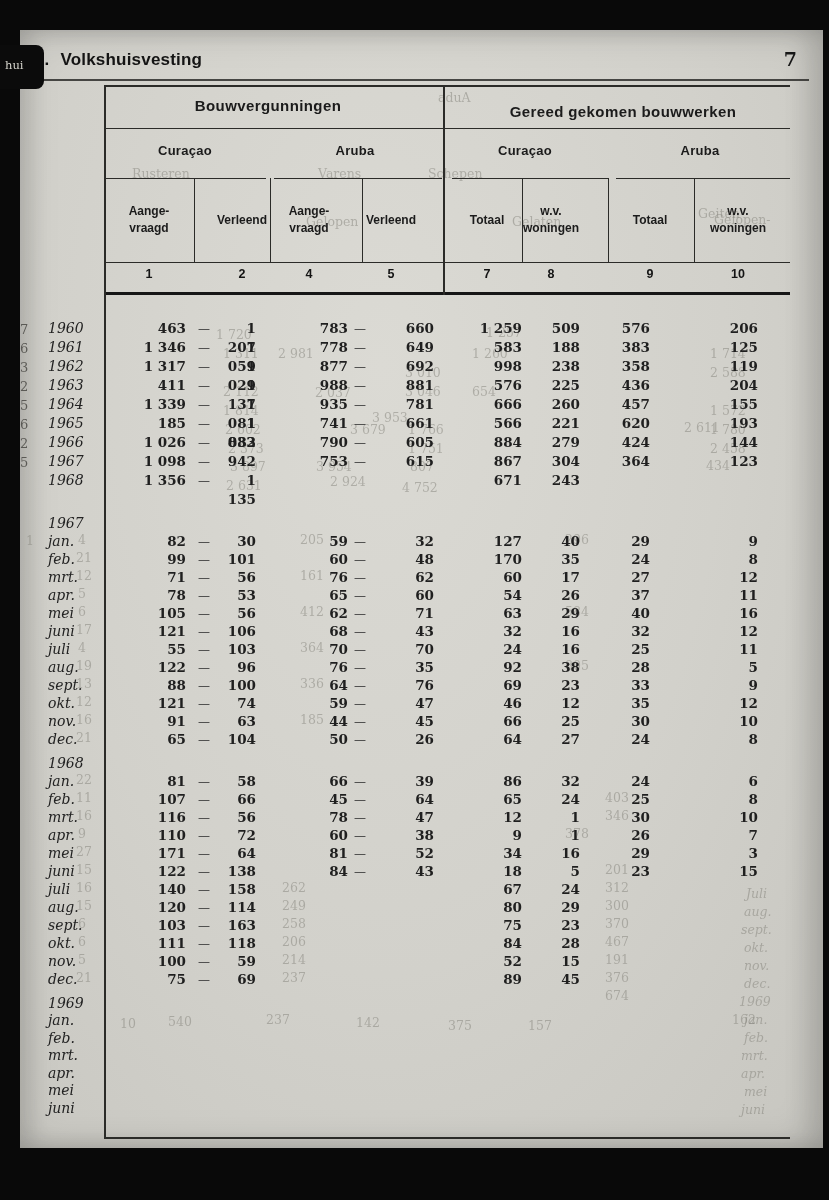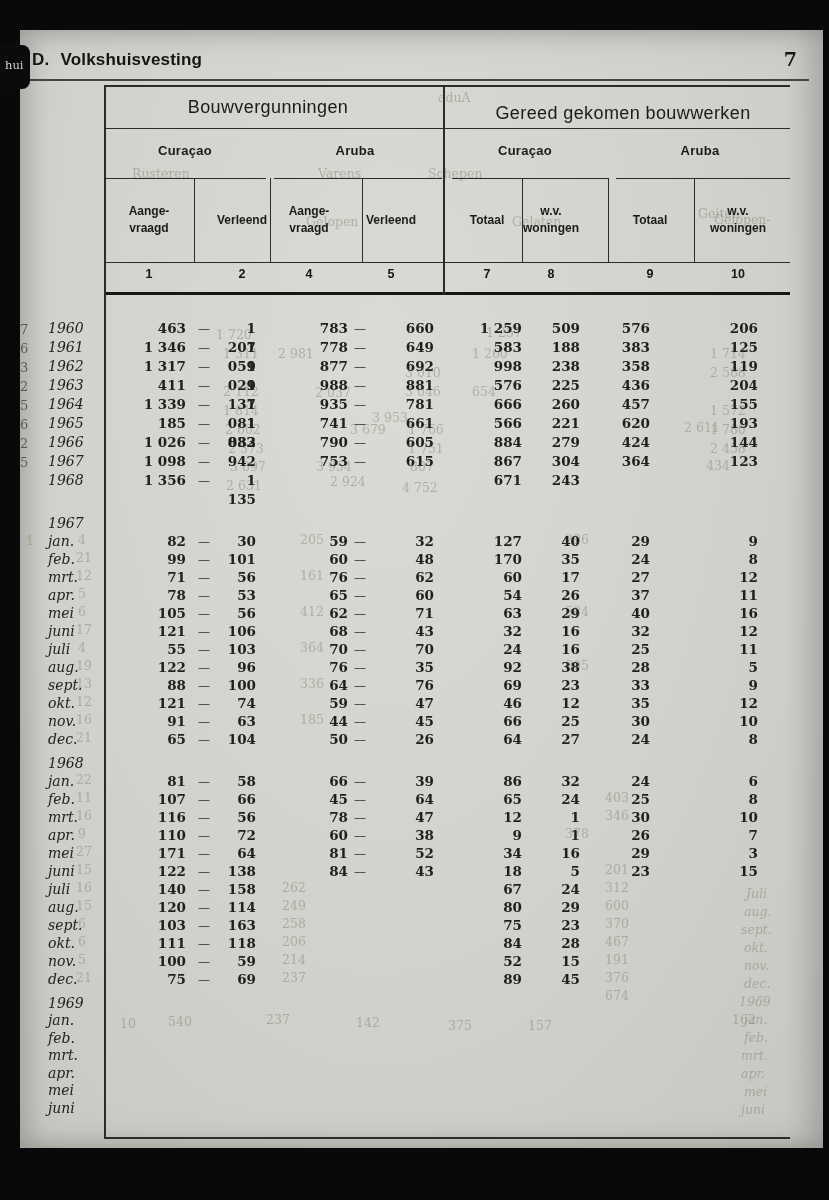--- a/index.html
+++ b/index.html
@@ -13,21 +13,21 @@
         box-shadow:inset 0 0 42px rgba(0,0,0,.13), inset -16px 0 24px rgba(0,0,0,.11), inset 12px 0 18px rgba(0,0,0,.09)}
 
   
   .bar{position:absolute;background:#090909}
   .bar-top{left:0;top:0;width:829px;height:30px}
   .bar-left{left:0;top:0;width:20px;height:1200px}
   .bar-bottom{left:0;top:1148px;width:829px;height:52px}
   .bar-right{left:823px;top:0;width:6px;height:1200px}
 
   
-  .tab{position:absolute;left:0;top:45px;width:30px;height:44px;background:#0b0b0b;border-radius:0 8px 8px 0;z-index:6}
+  .tab{position:absolute;left:0;top:45px;width:44px;height:44px;background:#0b0b0b;border-radius:0 8px 8px 0;z-index:6}
   .spine{position:absolute;left:5px;top:13px;color:#d6d5cd;font-size:11.5px;font-family:"DejaVu Serif",serif}
 
   
   .ptitle{position:absolute;left:12px;top:20px;z-index:3;color:#141414;
           font-family:"Liberation Sans",sans-serif;font-weight:bold;font-size:17px;letter-spacing:.2px}
   .ptitle .tword{margin-left:11px}
   .pagenum{position:absolute;right:26px;top:18px;z-index:3;font-family:"DejaVu Serif",serif;font-weight:bold;font-size:19px;color:#161616}
   .trule{position:absolute;left:8px;top:49px;width:781px;height:1.5px;background:rgba(45,45,42,.85);z-index:3}
 
   
@@ -37,21 +37,21 @@
   .ghost.gi{font-style:italic}
   .margin-digits{position:absolute;inset:0;z-index:4}
   .mdigit{position:absolute;left:0;color:#44433f;opacity:.8;font-family:"DejaVu Serif",serif;font-size:13px}
 
   
   .table{position:absolute;left:18px;top:55px;width:752px;height:1058px;z-index:2}
   .hline,.vline{position:absolute;background:#2b2b28}
   .thick{background:#15151s;background:#161616}
 
   .gh{position:absolute;transform:translateX(-50%);white-space:nowrap;color:#1b1b1b;
-      font-family:"Liberation Sans",sans-serif;font-weight:normal;font-size:18px;letter-spacing:.4px}
+      font-family:"Liberation Sans",sans-serif;font-weight:bold;font-size:15px;letter-spacing:.4px}
   .rh{position:absolute;top:58px;transform:translateX(-50%);color:#1b1b1b;
       font-family:"Liberation Sans",sans-serif;font-weight:bold;font-size:13px;letter-spacing:.3px}
   .ch{position:absolute;top:118px;transform:translateX(-50%);text-align:center;white-space:nowrap;color:#1b1b1b;
       font-family:"Liberation Sans",sans-serif;font-weight:bold;font-size:12px;line-height:1.4}
   .ch.one{top:127px}
   .ch span{display:block}
   .cn{position:absolute;top:182px;transform:translateX(-50%);color:#141414;
       font-family:"Liberation Sans",sans-serif;font-weight:bold;font-size:12.5px}
 
   .tbody{position:absolute;left:0;top:234px;width:752px}
@@ -150,21 +150,21 @@
       <span class="ghost" style="left: 585px; top: 778px;">346</span>
       <span class="ghost" style="left: 545px; top: 796px;">378</span>
       <span class="ghost" style="left: 585px; top: 832px;">201</span>
       <span class="ghost" style="left: 262px; top: 850px;">262</span>
       <span class="ghost" style="left: 262px; top: 868px;">249</span>
       <span class="ghost" style="left: 262px; top: 886px;">258</span>
       <span class="ghost" style="left: 262px; top: 904px;">206</span>
       <span class="ghost" style="left: 262px; top: 922px;">214</span>
       <span class="ghost" style="left: 262px; top: 940px;">237</span>
       <span class="ghost" style="left: 585px; top: 850px;">312</span>
-      <span class="ghost" style="left: 585px; top: 868px;">600</span>
+      <span class="ghost" style="left: 585px; top: 868px;">300</span>
       <span class="ghost" style="left: 585px; top: 886px;">370</span>
       <span class="ghost" style="left: 585px; top: 904px;">467</span>
       <span class="ghost" style="left: 585px; top: 922px;">191</span>
       <span class="ghost" style="left: 585px; top: 940px;">376</span>
       <span class="ghost" style="left: 585px; top: 958px; text-align: center;">674</span>
       <span class="ghost" style="left: 6px; top: 503px;">1</span>
       <span class="ghost" style="left: 100px; top: 986px;">10</span>
       <span class="ghost" style="left: 148px; top: 984px;">540</span>
       <span class="ghost" style="left: 246px; top: 982px;">237</span>
       <span class="ghost" style="left: 336px; top: 985px;">142</span>

